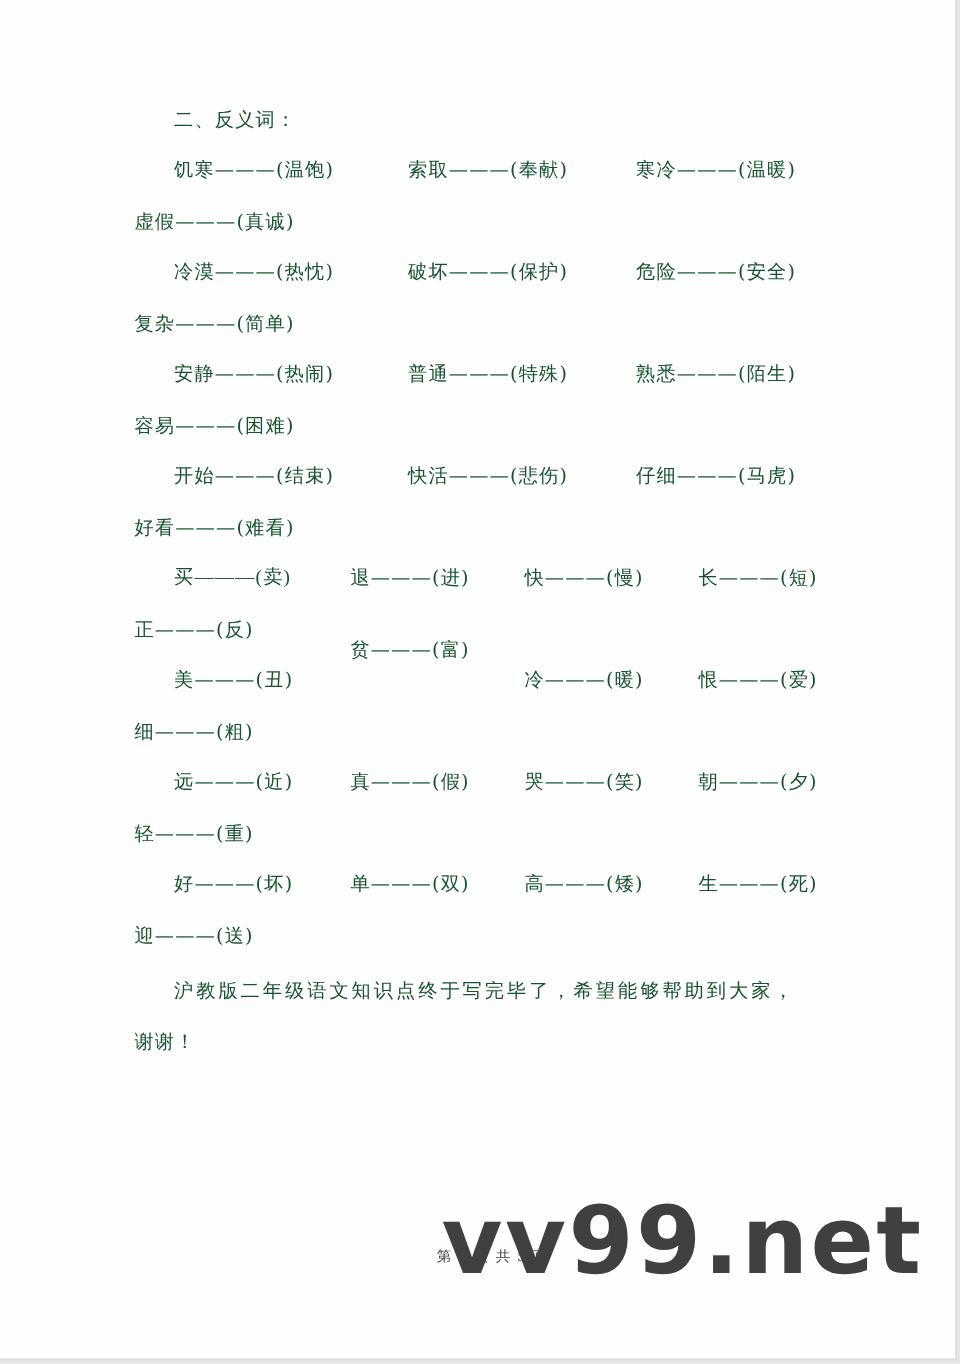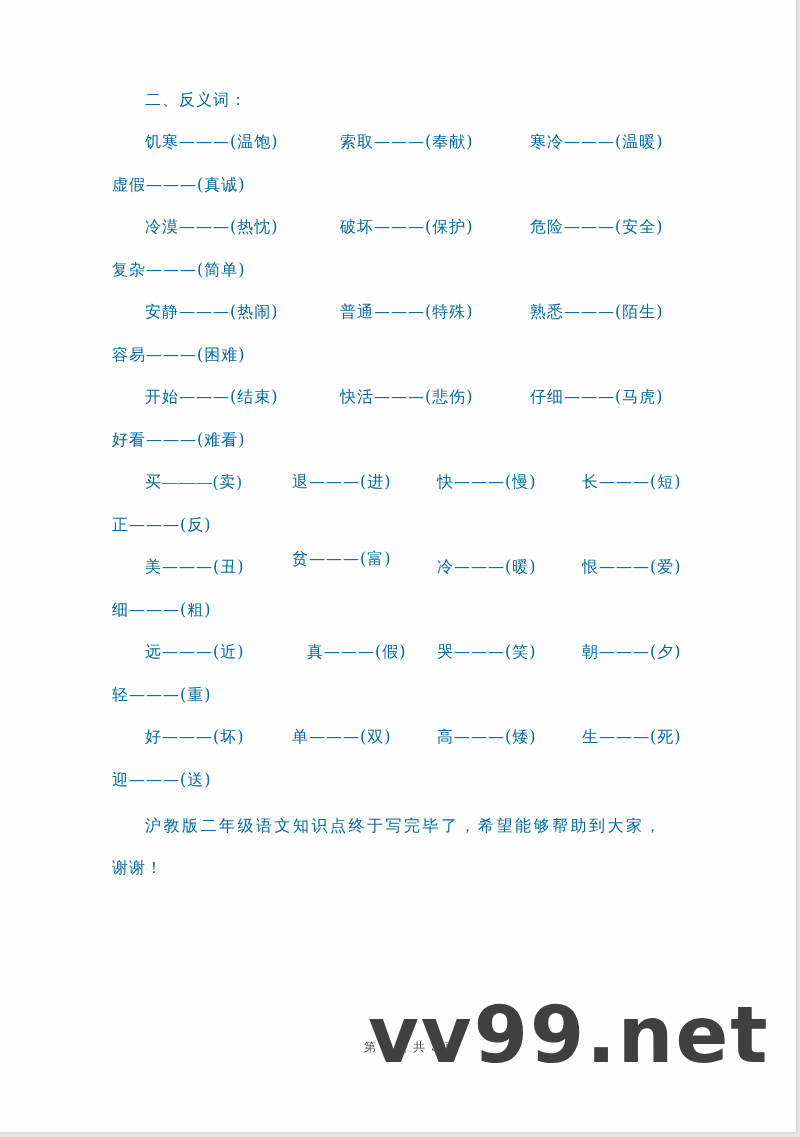--- a/index.html
+++ b/index.html
@@ -20,21 +20,21 @@
       top: 0;
       width: 796px;
       height: 1132px;
       background: #fefefe;
       border-right: 2px solid #dcdcdc;
       border-bottom: 2px solid #dcdcdc;
     }
     .line {
       position: absolute;
       font-size: 16px;
-      color: #0369a1;
+      color: #14532d;
       white-space: nowrap;
       letter-spacing: 1px;
       line-height: 22px;
     }
     .item {
       position: absolute;
       white-space: nowrap;
     }
     .heading {
       left: 145px;
@@ -86,26 +86,26 @@
       <div class="line item" style="left: 145px; top: 386px;">开始———(结束)</div>
       <div class="line item" style="left: 340px; top: 386px;">快活———(悲伤)</div>
       <div class="line item" style="left: 530px; top: 386px;">仔细———(马虎)</div>
       <div class="line item" style="left: 112px; top: 429px;">好看———(难看)</div>
       <div class="line item" style="left: 145px; top: 471px; font-family: Liberation Serif, serif;">买———(卖)</div>
       <div class="line item" style="left: 292px; top: 471px;">退———(进)</div>
       <div class="line item" style="left: 437px; top: 471px;">快———(慢)</div>
       <div class="line item" style="left: 582px; top: 471px;">长———(短)</div>
       <div class="line item" style="left: 112px; top: 514px;">正———(反)</div>
       <div class="line item" style="left: 145px; top: 556px;">美———(丑)</div>
-      <div class="line item" style="left: 292px; top: 548px;">贫———(富)</div>
+      <div class="line item" style="left: 292px; top: 531px;">贫———(富)</div>
       <div class="line item" style="left: 437px; top: 556px;">冷———(暖)</div>
       <div class="line item" style="left: 582px; top: 556px;">恨———(爱)</div>
       <div class="line item" style="left: 112px; top: 599px;">细———(粗)</div>
       <div class="line item" style="left: 145px; top: 641px;">远———(近)</div>
-      <div class="line item" style="left: 307px; top: 641px;">真———(假)</div>
+      <div class="line item" style="left: 292px; top: 641px;">真———(假)</div>
       <div class="line item" style="left: 437px; top: 641px;">哭———(笑)</div>
       <div class="line item" style="left: 582px; top: 641px;">朝———(夕)</div>
       <div class="line item" style="left: 112px; top: 684px;">轻———(重)</div>
       <div class="line item" style="left: 145px; top: 726px;">好———(坏)</div>
       <div class="line item" style="left: 292px; top: 726px;">单———(双)</div>
       <div class="line item" style="left: 437px; top: 726px;">高———(矮)</div>
       <div class="line item" style="left: 582px; top: 726px;">生———(死)</div>
       <div class="line item" style="left: 112px; top: 769px;">迎———(送)</div>
     </div>
 

